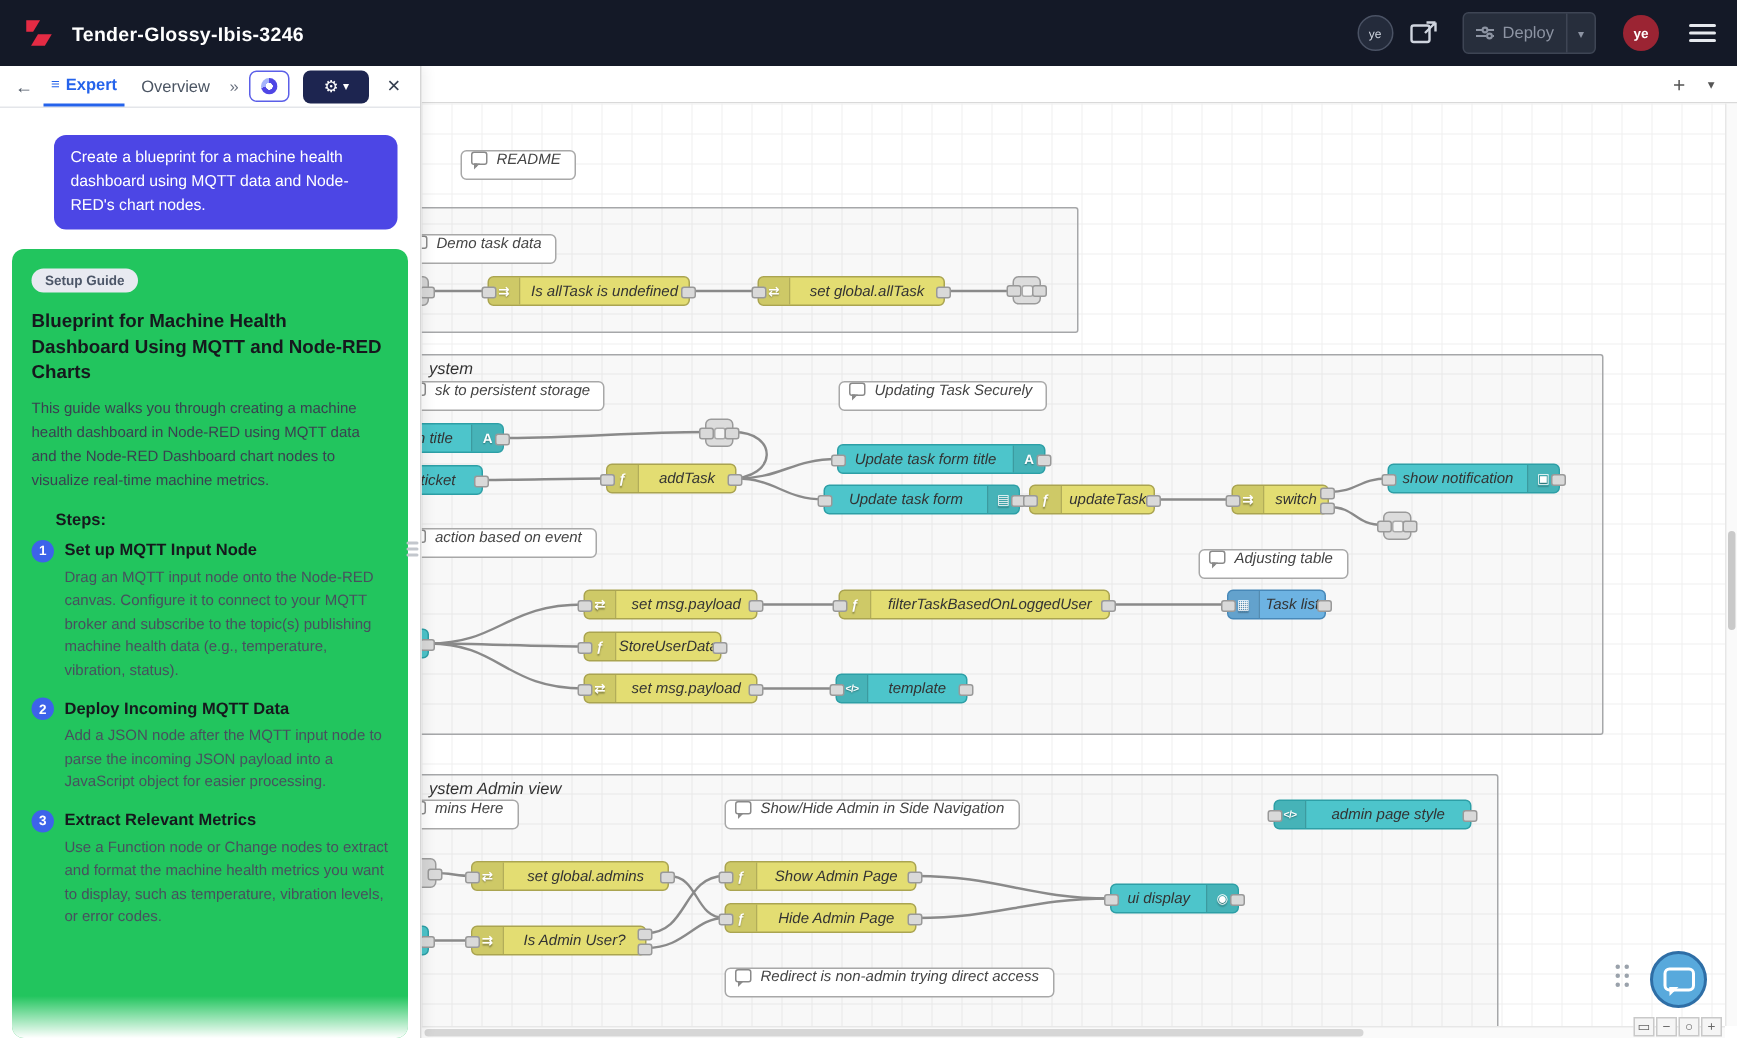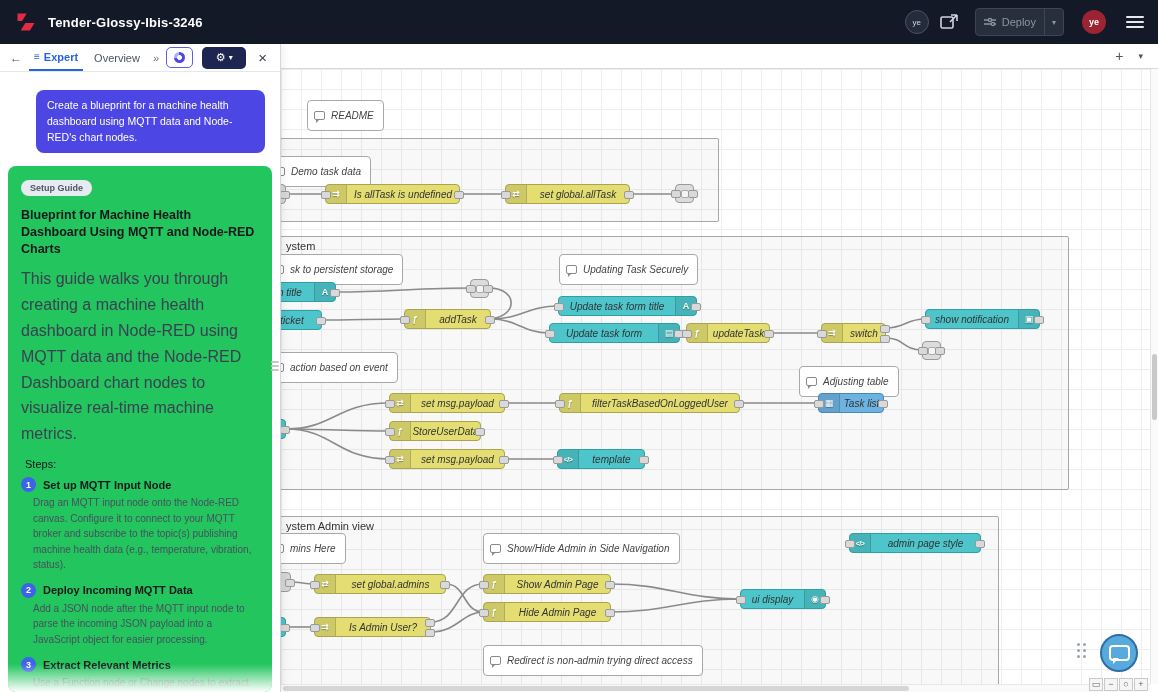--- a/index.html
+++ b/index.html
@@ -34,52 +34,52 @@
   .gear-btn { width:44px; height:22px; background:#1d2550; border:none; border-radius:5px; color:#fff; display:flex; align-items:center; justify-content:center; gap:3px; font-size:11px; margin-left:4px; }
   .gear-btn .gcaret { font-size:8px; }
   .aclose { color:#374151; font-size:15px; padding:0 5px; background:none; border:none; margin-left:2px; }
 
   .chatarea { flex:1; display:flex; flex-direction:column; overflow:hidden; }
   .bubble { margin:18px 15px 4px 36px; background:#4c46e5; color:#fff; font-size:10.5px; line-height:1.5; padding:8px 11px; border-radius:8px; }
   .guide { margin:9px 8px 0; background:#22c55e; border-radius:8px; padding:11px 13px; position:relative; flex:1; overflow:hidden; }
   .guide::after { content:""; position:absolute; left:0; right:0; bottom:0; height:28px; background:linear-gradient(rgba(255,255,255,0),#ffffff); }
   .badge { display:inline-block; background:#e8eaf1; color:#4c5668; font-size:9px; font-weight:700; padding:3px 9px; border-radius:10px; }
   .gtitle { font-size:12.5px; font-weight:700; color:#16181d; margin:11px 0 8px; line-height:1.35; }
-  .gintro { font-size:16px; color:#3a4150; line-height:1.62; }
-  .steps-label { font-weight:400; color:#16181d; margin:11px 4px 7px; font-size:11px; }
+  .gintro { font-size:10px; color:#3a4150; line-height:1.62; }
+  .steps-label { font-weight:700; color:#16181d; margin:11px 16px 7px; font-size:11px; }
   .step { margin-bottom:10px; }
   .step-head { display:flex; align-items:center; gap:7px; margin-bottom:3px; }
   .step-num { width:15px; height:15px; border-radius:50%; background:#3d63ea; color:#fff; font-size:9px; font-weight:700; display:flex; align-items:center; justify-content:center; flex:none; }
   .step-title { font-size:11px; font-weight:700; color:#16181d; }
-  .step-body { font-size:10px; color:#48505e; line-height:1.55; margin-left:12px; }
+  .step-body { font-size:10px; color:#48505e; line-height:1.55; margin-left:22px; }
 
   .afooter { flex:none; padding:7px 9px 11px; }
   .afooter-row { display:flex; justify-content:space-between; align-items:center; margin-bottom:8px; padding:0 1px; }
   .startover { background:#fff; border:1px solid #d3d6dc; border-radius:14px; padding:5px 13px; font-size:10.5px; color:#353c48; font-family:inherit; }
   .sendbtn { background:#abc3f6; border:none; border-radius:13px; padding:5px 15px; font-size:10.5px; color:#fff; font-weight:600; font-family:inherit; }
   .ainput { width:100%; box-sizing:border-box; height:55px; border:1px solid #c7ccd4; border-radius:6px; padding:7px 9px; font-size:10px; font-family:inherit; color:#333; resize:none; }
   .ainput::placeholder { color:#99a0ab; }
   .grip { position:absolute; right:1px; top:312px; width:8px; height:20px; display:flex; flex-direction:column; gap:2px; justify-content:center; }
   .grip i { height:2px; background:#c3c7cd; border-radius:1px; }
 
   
   .editor { position:absolute; top:44px; left:281px; right:0; bottom:0; background:#fff; }
   .tabstrip { height:24px; border-bottom:1px solid #d9d9d9; background:#fff; display:flex; align-items:center; justify-content:flex-end; gap:15px; padding:0 15px; color:#555; }
   .tadd { font-size:14px; }
   .tmenu { font-size:9px; }
   .canvas { position:absolute; top:25px; left:0; right:8px; bottom:8px; overflow:hidden; background-color:#fff;
     background-image:linear-gradient(#eeeeee 1px,transparent 1px),linear-gradient(90deg,#eeeeee 1px,transparent 1px); background-size:20px 20px; }
 
-  .fgroup { position:absolute; border:1px solid #a6a7a9; background:rgba(120,120,125,.05); border-radius:2px; z-index:0; }
+  .fgroup { position:absolute; border:1px solid #a6a7a9; background:rgba(120,120,125,.05); border-radius:2px; z-index:0;font-style:italic; }
   .glabel { position:absolute; top:3px; left:20px; font-size:11px; color:#333; white-space:nowrap; }
 
   .wires { position:absolute; left:0; top:0; z-index:1; }
   .wire { fill:none; stroke:#8a8a8a; stroke-width:1.6; }
 
-  .fcomment { position:absolute; height:31px; background:#fff; border:1px solid #a8a8a8; border-radius:4px; display:flex; align-items:center; gap:6px; padding:0 9px 0 6px; white-space:nowrap; box-sizing:border-box; z-index:2; }
+  .fcomment { position:absolute; height:20px; background:#fff; border:1px solid #a8a8a8; border-radius:4px; display:flex; align-items:flex-start; gap:6px; padding:0 9px 0 6px; white-space:nowrap; box-sizing:border-box; z-index:2; }
   .clabel { font-size:10px; font-style:italic; color:#444; }
   .cbubble { width:9px; height:7px; border:1px solid #8a8a8a; border-radius:2px; position:relative; flex:none; }
   .cbubble::after { content:""; position:absolute; left:1px; bottom:-4px; width:0; height:0; border:2px solid transparent; border-top-color:#8a8a8a; border-left-color:#8a8a8a; }
 
   .fnode { position:absolute; height:20px; border-radius:4px; display:flex; align-items:stretch; box-sizing:border-box; z-index:2; border:1px solid #999; }
   .fnode.yellow { background:#e3dd72; border-color:#aaa450; }
   .fnode.teal   { background:#4dc5cb; border-color:#2d9fa6; }
   .fnode.blue   { background:#6db3e2; border-color:#4788b8; }
   .fnode.gray   { background:#d6d6d6; border-color:#9b9b9b; }
   .nlabel { flex:1; font-size:10px; font-style:italic; color:#333; display:flex; align-items:center; justify-content:center; padding:0 5px; white-space:nowrap; overflow:hidden; }

